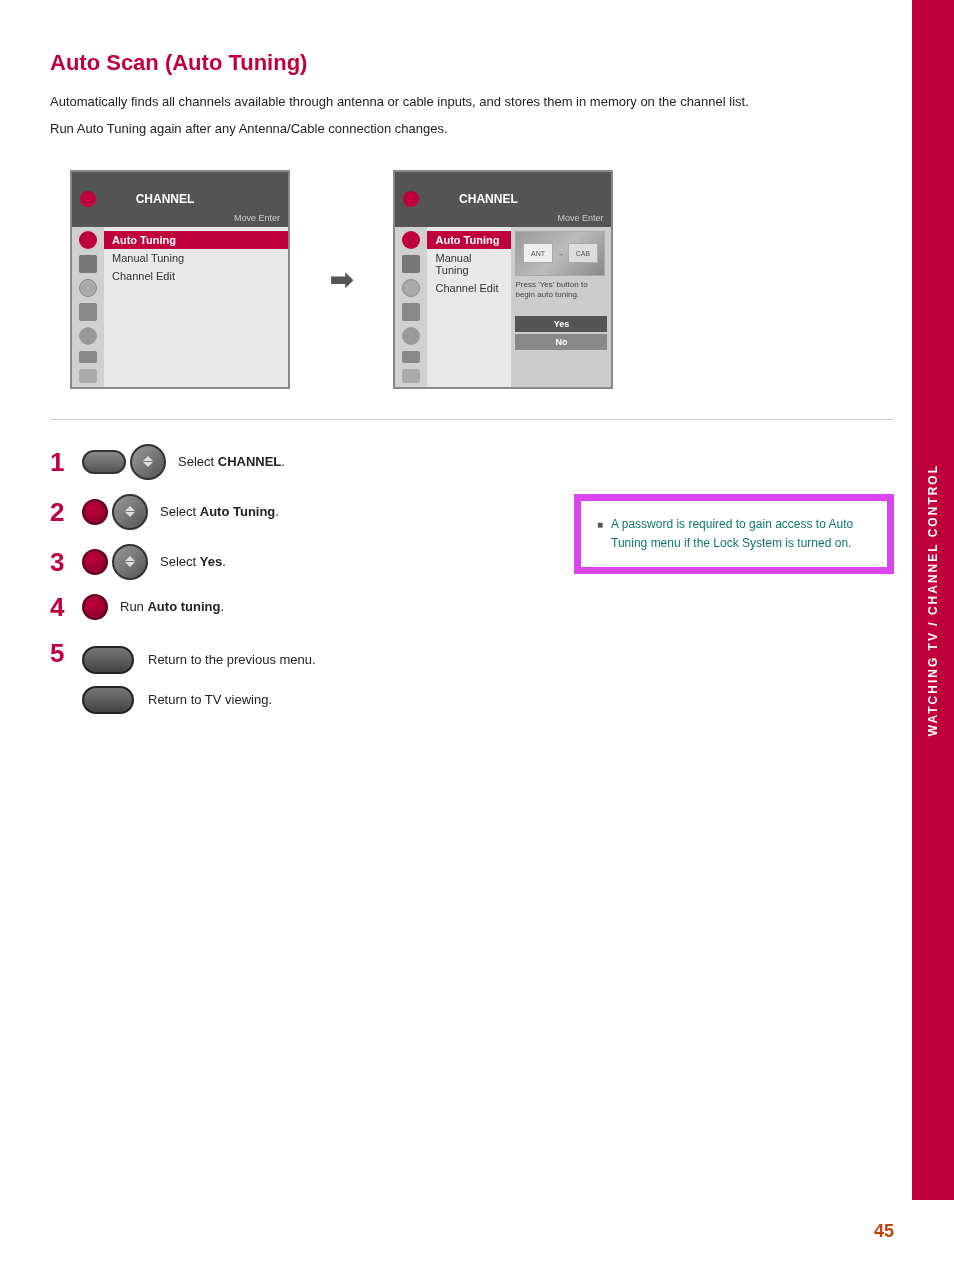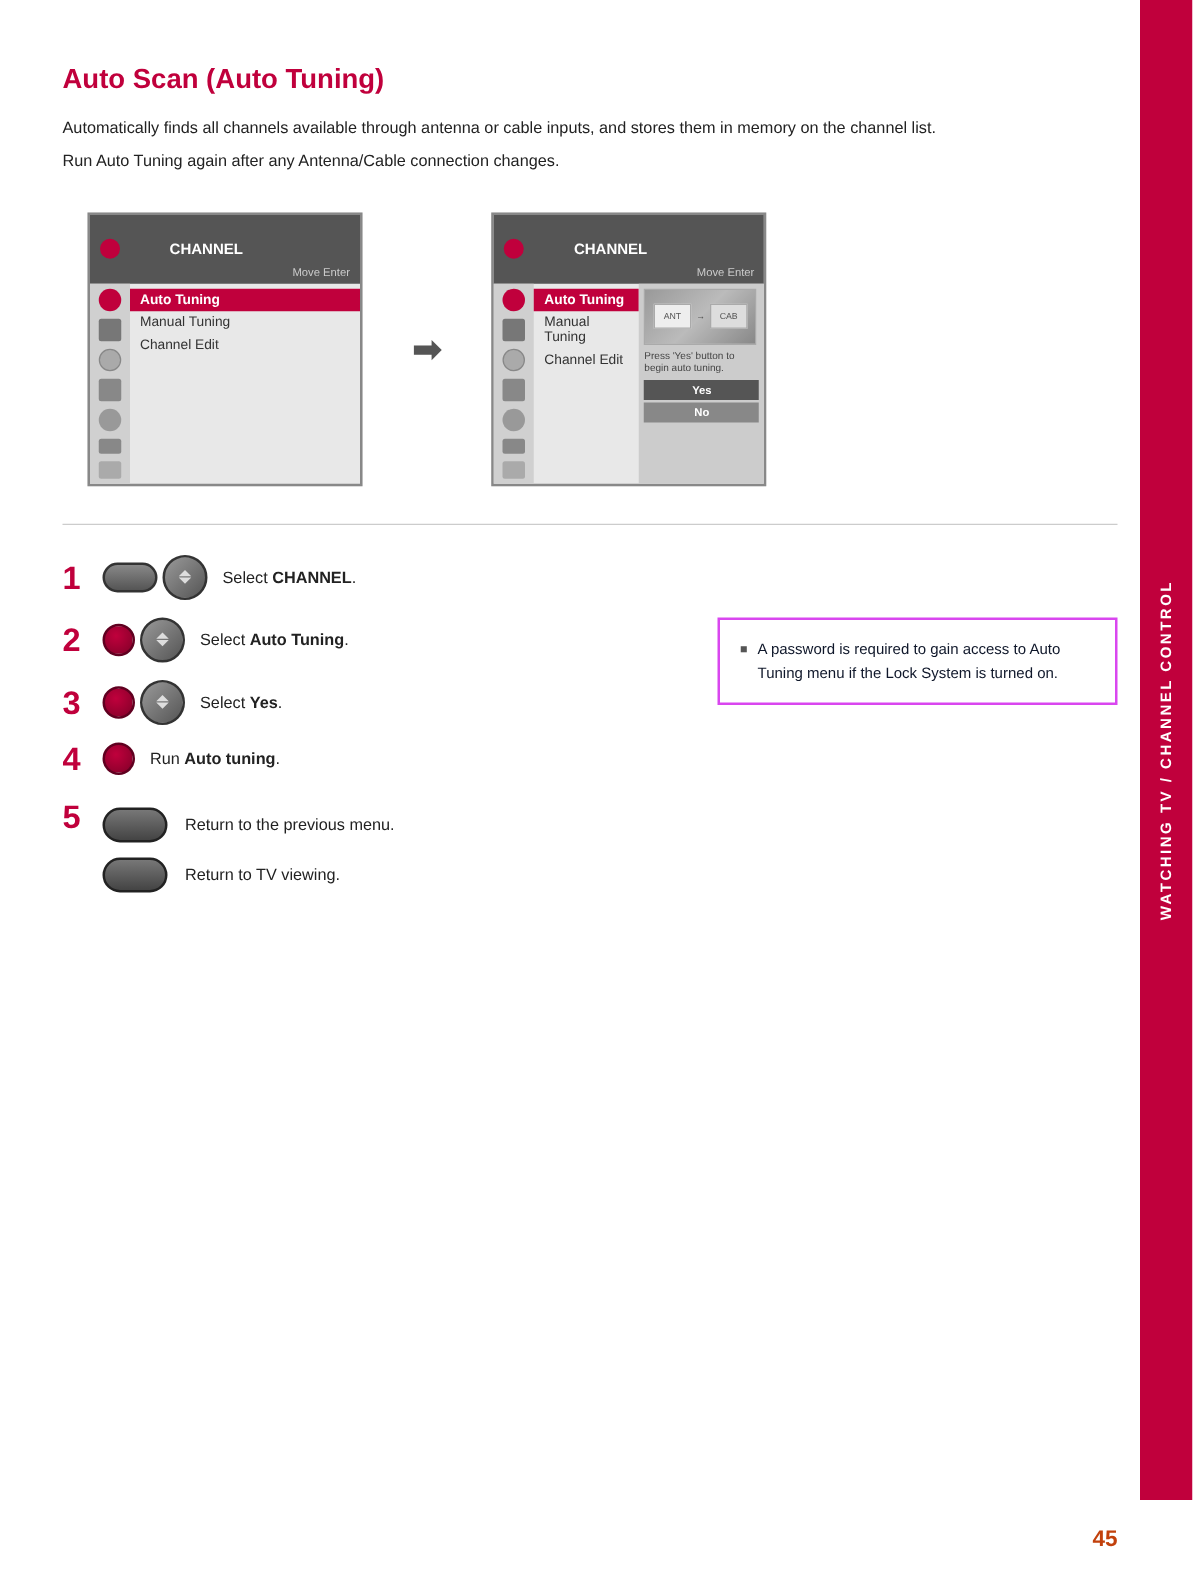--- a/index.html
+++ b/index.html
@@ -189,21 +189,21 @@
       display: flex;
       align-items: center;
       justify-content: center;
       font-size: 8px;
       color: #555;
     }
 
     .tv-panel-text {
       font-size: 8px;
       color: #444;
-      margin-bottom: 4px;
+      margin-bottom: 16px;
       line-height: 1.3;
     }
 
     .tv-panel-btn {
       display: block;
       width: 100%;
       padding: 3px 0;
       text-align: center;
       font-size: 9px;
       font-weight: bold;
@@ -314,24 +314,24 @@
       font-size: 13px;
       color: #222;
     }
 
     .step-text strong {
       font-weight: bold;
     }
 
     
     .note-box {
-      border: 2px solid #d946ef;
+      border: 7px solid #d946ef;
       padding: 14px 16px;
       font-size: 12px;
-      color: #0f172a;
+      color: #0f766e;
       line-height: 1.6;
       max-width: 320px;
       margin-left: 20px;
     }
 
     .note-bullet {
       display: flex;
       gap: 8px;
     }
 

